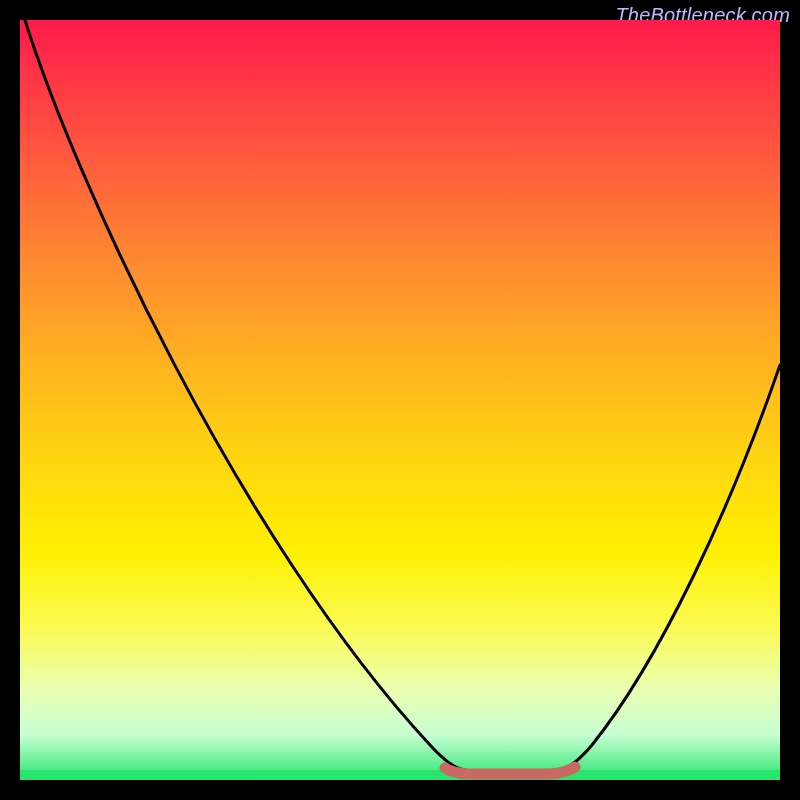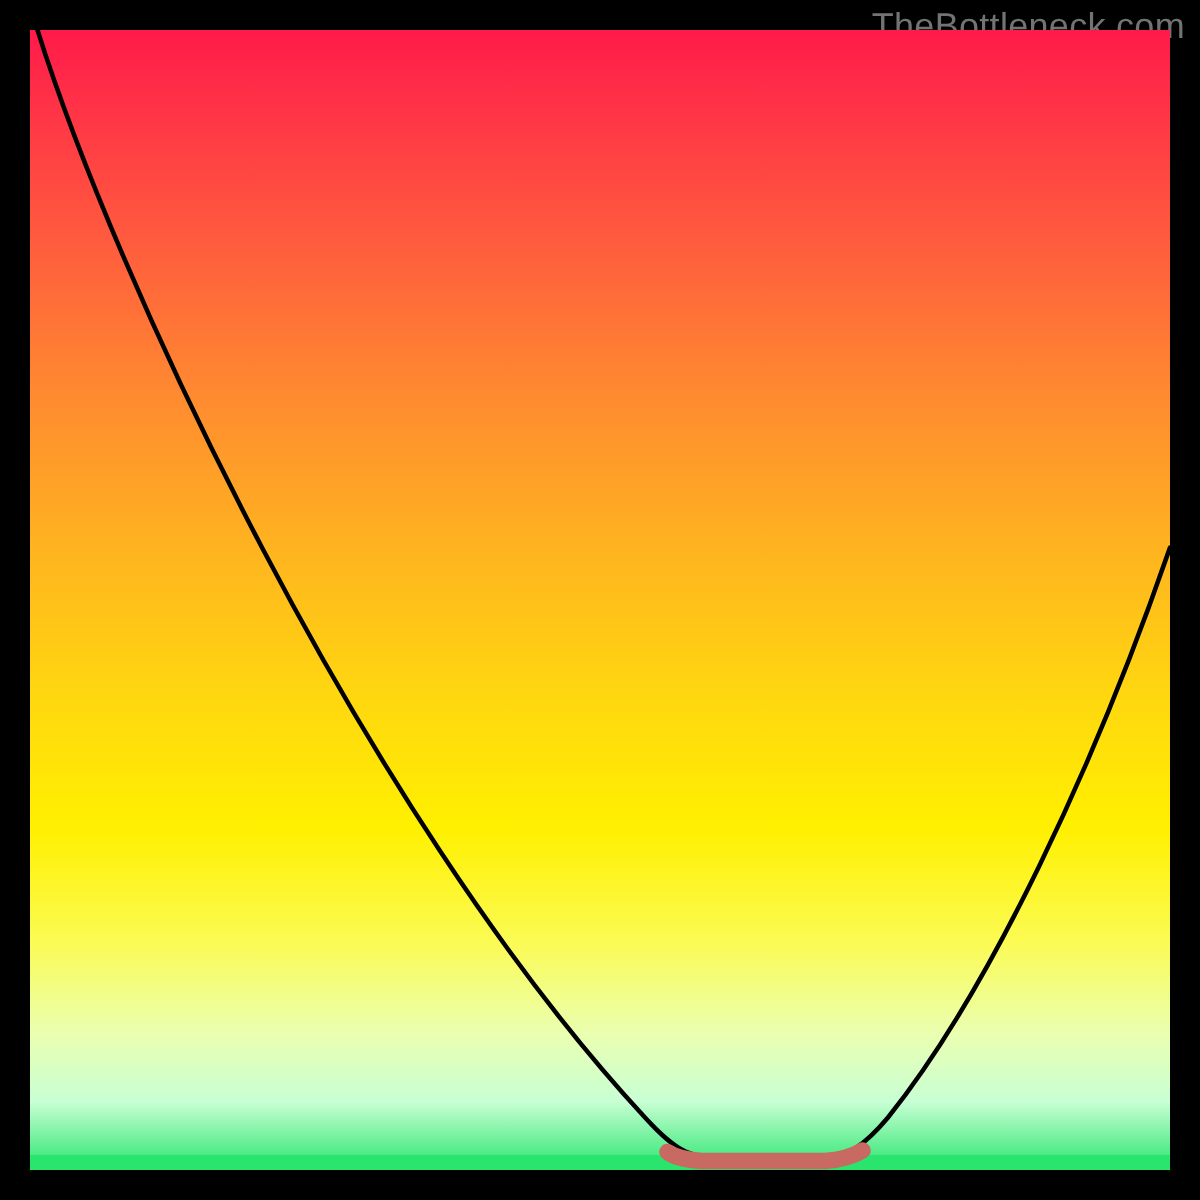--- a/index.html
+++ b/index.html
@@ -55,25 +55,26 @@
   svg.curve {
     position: absolute;
     inset: 0;
     width: 100%;
     height: 100%;
   }
   .watermark {
     position: absolute;
     top: 4px;
     right: 10px;
-    color: #737373;
-    font-size: 24px;
+    color: #c4b5fd;
+    font-size: 20px;
     font-weight: 500;
     letter-spacing: 0.2px;
     user-select: none;
+    font-style: italic;
   }
 </style>
 </head>
 <body>
 
 <div class="frame">
   <div class="watermark">TheBottleneck.com</div>
 
   <div class="plot-area">
     <div class="gradient"></div>

